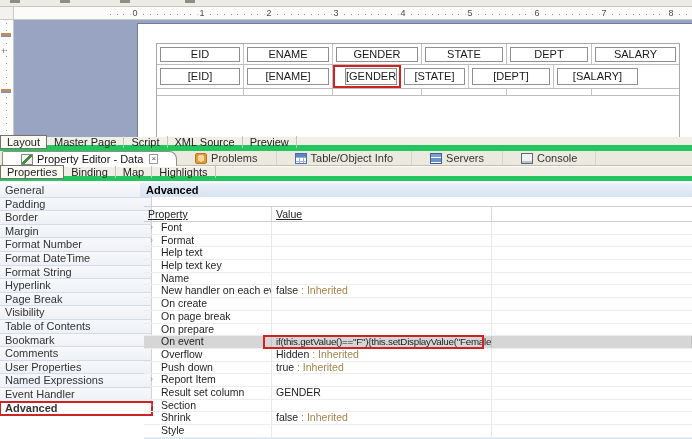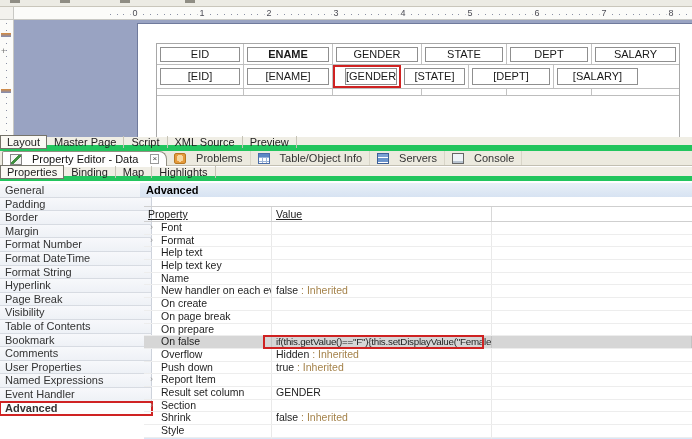--- a/index.html
+++ b/index.html
@@ -35,21 +35,21 @@
   .rlabel{flex:1;margin:0 3px;border:1px solid #8f8f8f;text-align:center;font-size:11px;color:#1a1a1a;height:13px;line-height:13px;background:#fff;overflow:hidden;white-space:nowrap;}
   .dat .rlabel{height:15px;line-height:15px;}
   .cell-hl{outline:2px solid #cf2222;outline-offset:-2px;}
 
   
   .etabs{position:absolute;left:0;right:0;height:14px;background:#f0eee5;border-bottom:6px solid #22c55e;display:flex;align-items:center;padding-top:1px;box-sizing:border-box;font-size:11px;}
   .etabs.row1{top:137px;} .etabs.row3{top:167px;height:15px;}
   .etab{height:12px;line-height:12px;padding:0 7px;color:#222;border-right:1px solid #c6c3b6;white-space:nowrap;cursor:default;}
   .etab.active{border:1px solid #75736a;background:#faf9f4;padding:0 6px;}
   .vtabs{position:absolute;left:0;top:151px;right:0;height:15px;background:#eceadf;border-bottom:1px solid #c2bfb2;display:flex;box-sizing:border-box;font-size:11px;padding-left:2px;}
-  .vtab{display:inline-flex;align-items:center;gap:10px;height:14px;padding:0 7px;color:#333;border-right:1px solid #d8d5c8;white-space:nowrap;}
+  .vtab{display:inline-flex;align-items:center;gap:4px;height:14px;padding:0 18px;color:#333;border-right:1px solid #d8d5c8;white-space:nowrap;}
   .vtab.active{background:#fff;border:1px solid #918f82;border-bottom:none;border-radius:2px 8px 0 0;color:#111;}
   .tlabel{white-space:nowrap;}
   .vicon{width:12px;height:11px;display:inline-block;flex:none;box-sizing:border-box;position:relative;}
   .property-editor-icon{background:linear-gradient(135deg,#f6f6f6 40%,#3f8f3f 40% 58%,#f0f0f0 58%);border:1px solid #858585;}
   .problems-icon{border:1px solid #b87820;border-radius:2px;background:radial-gradient(circle at 50% 48%,#f6d7a0 0 48%,#e49a3c 50%);}
   .table-object-info-icon{border:1px solid #4a6da8;background:
     linear-gradient(#5b87c5 0 3px,transparent 3px),
     repeating-linear-gradient(to right,transparent 0 3px,#9ab4d8 3px 4px),
     repeating-linear-gradient(to bottom,transparent 0 3px,#9ab4d8 3px 4px),#fff;}
   .servers-icon{border:1px solid #3d5f96;background:linear-gradient(#7ba0d4 0 3px,#fff 3px 4px,#6b94cc 4px 8px,#fff 8px),#5b87c5;}
@@ -117,21 +117,21 @@
     <div class="vmark m2"></div>
   </div>
 
   <div class="canvas">
     <div class="page">
       <div class="rpt">
         <div class="rpt-row hdr">
             <div class="rc" style="width: 87px;">
               <span class="rlabel">EID</span>
             </div>
-            <div class="rc" style="width: 89px; font-weight: bold;">
+            <div class="rc" style="width: 89px;">
               <span class="rlabel">ENAME</span>
             </div>
             <div class="rc" style="width: 89px;">
               <span class="rlabel">GENDER</span>
             </div>
             <div class="rc" style="width: 85px;">
               <span class="rlabel">STATE</span>
             </div>
             <div class="rc" style="width: 85px;">
               <span class="rlabel">DEPT</span>
@@ -277,21 +277,21 @@
             <div class="pc name"><span>On page break</span></div>
             <div class="pc vcell"></div>
             <div class="pc xcell"></div>
           </div>
           <div class="prow">
             <div class="pc name"><span>On prepare</span></div>
             <div class="pc vcell"></div>
             <div class="pc xcell"></div>
           </div>
           <div class="prow sel">
-            <div class="pc name"><span>On false</span></div>
+            <div class="pc name"><span>On event</span></div>
             <div class="pc vcell"><span class="val">if(this.getValue()=="F"){this.setDisplayValue("Female");</span></div>
             <div class="pc xcell"></div>
             <div class="redbox"></div>
           </div>
           <div class="prow">
             <div class="pc name"><span>Overflow</span></div>
             <div class="pc vcell"><span class="val">Hidden</span><span class="inh"> : </span><span class="inh">Inherited</span></div>
             <div class="pc xcell"></div>
           </div>
           <div class="prow">

